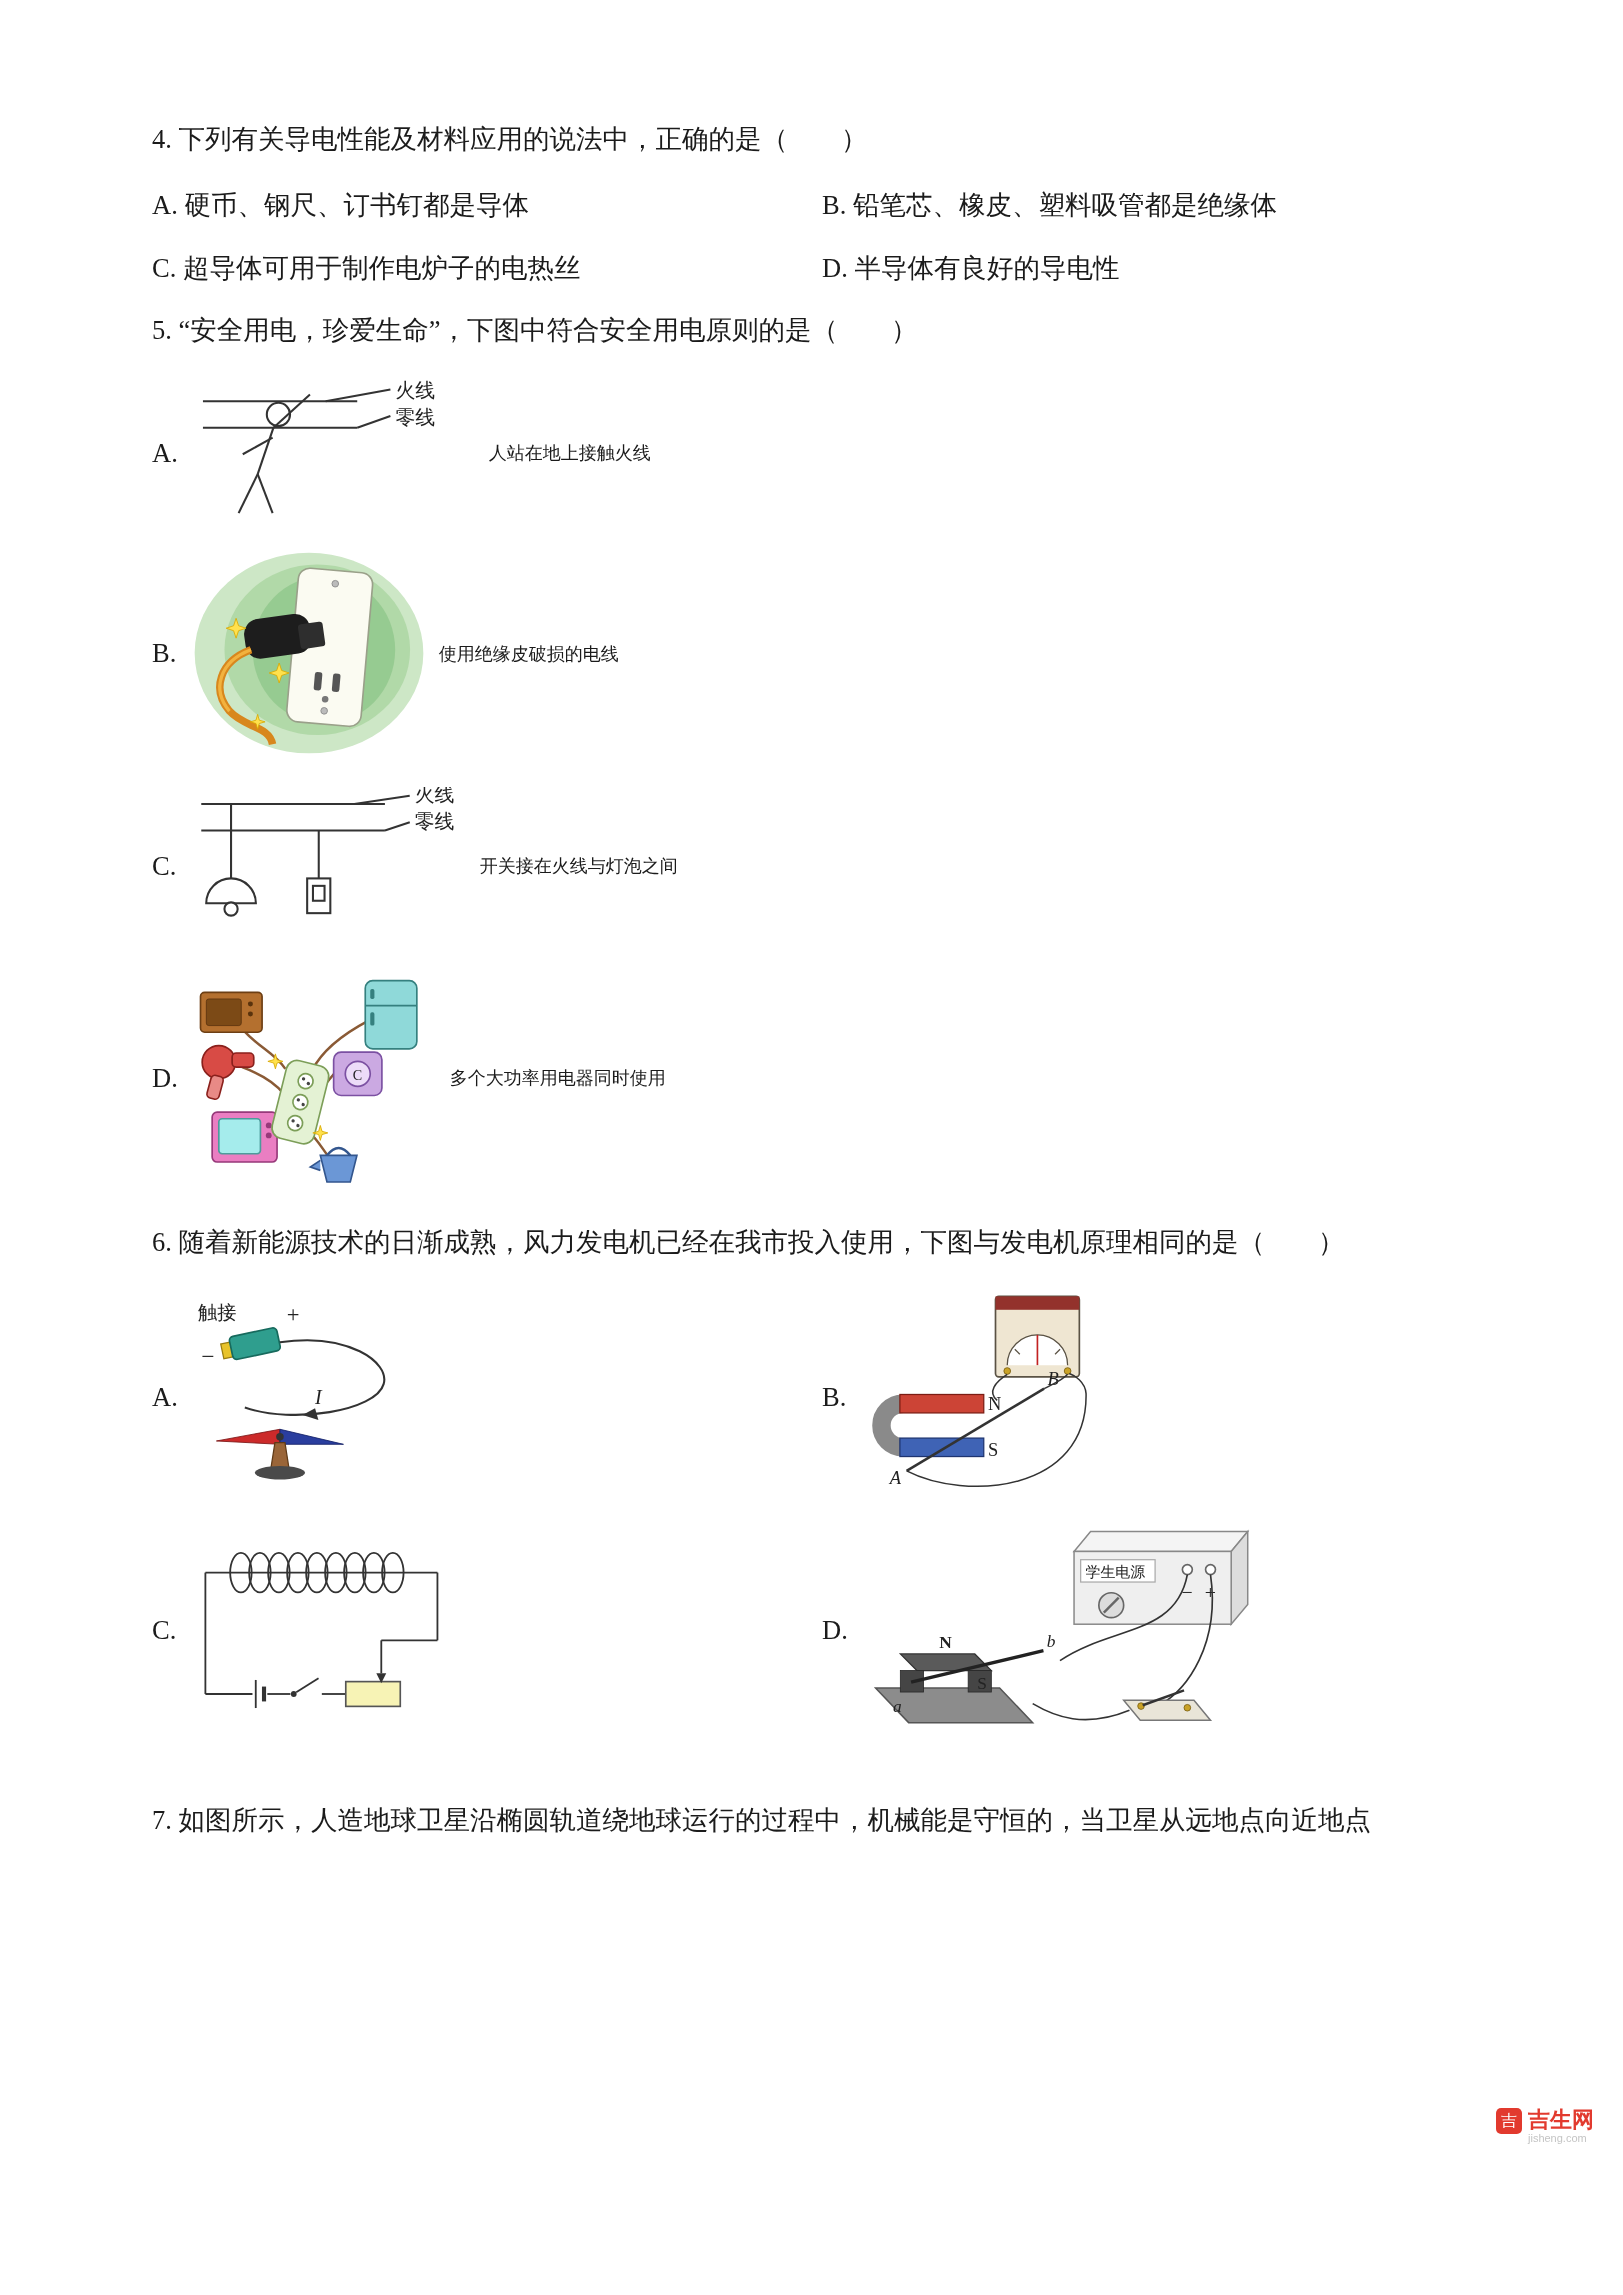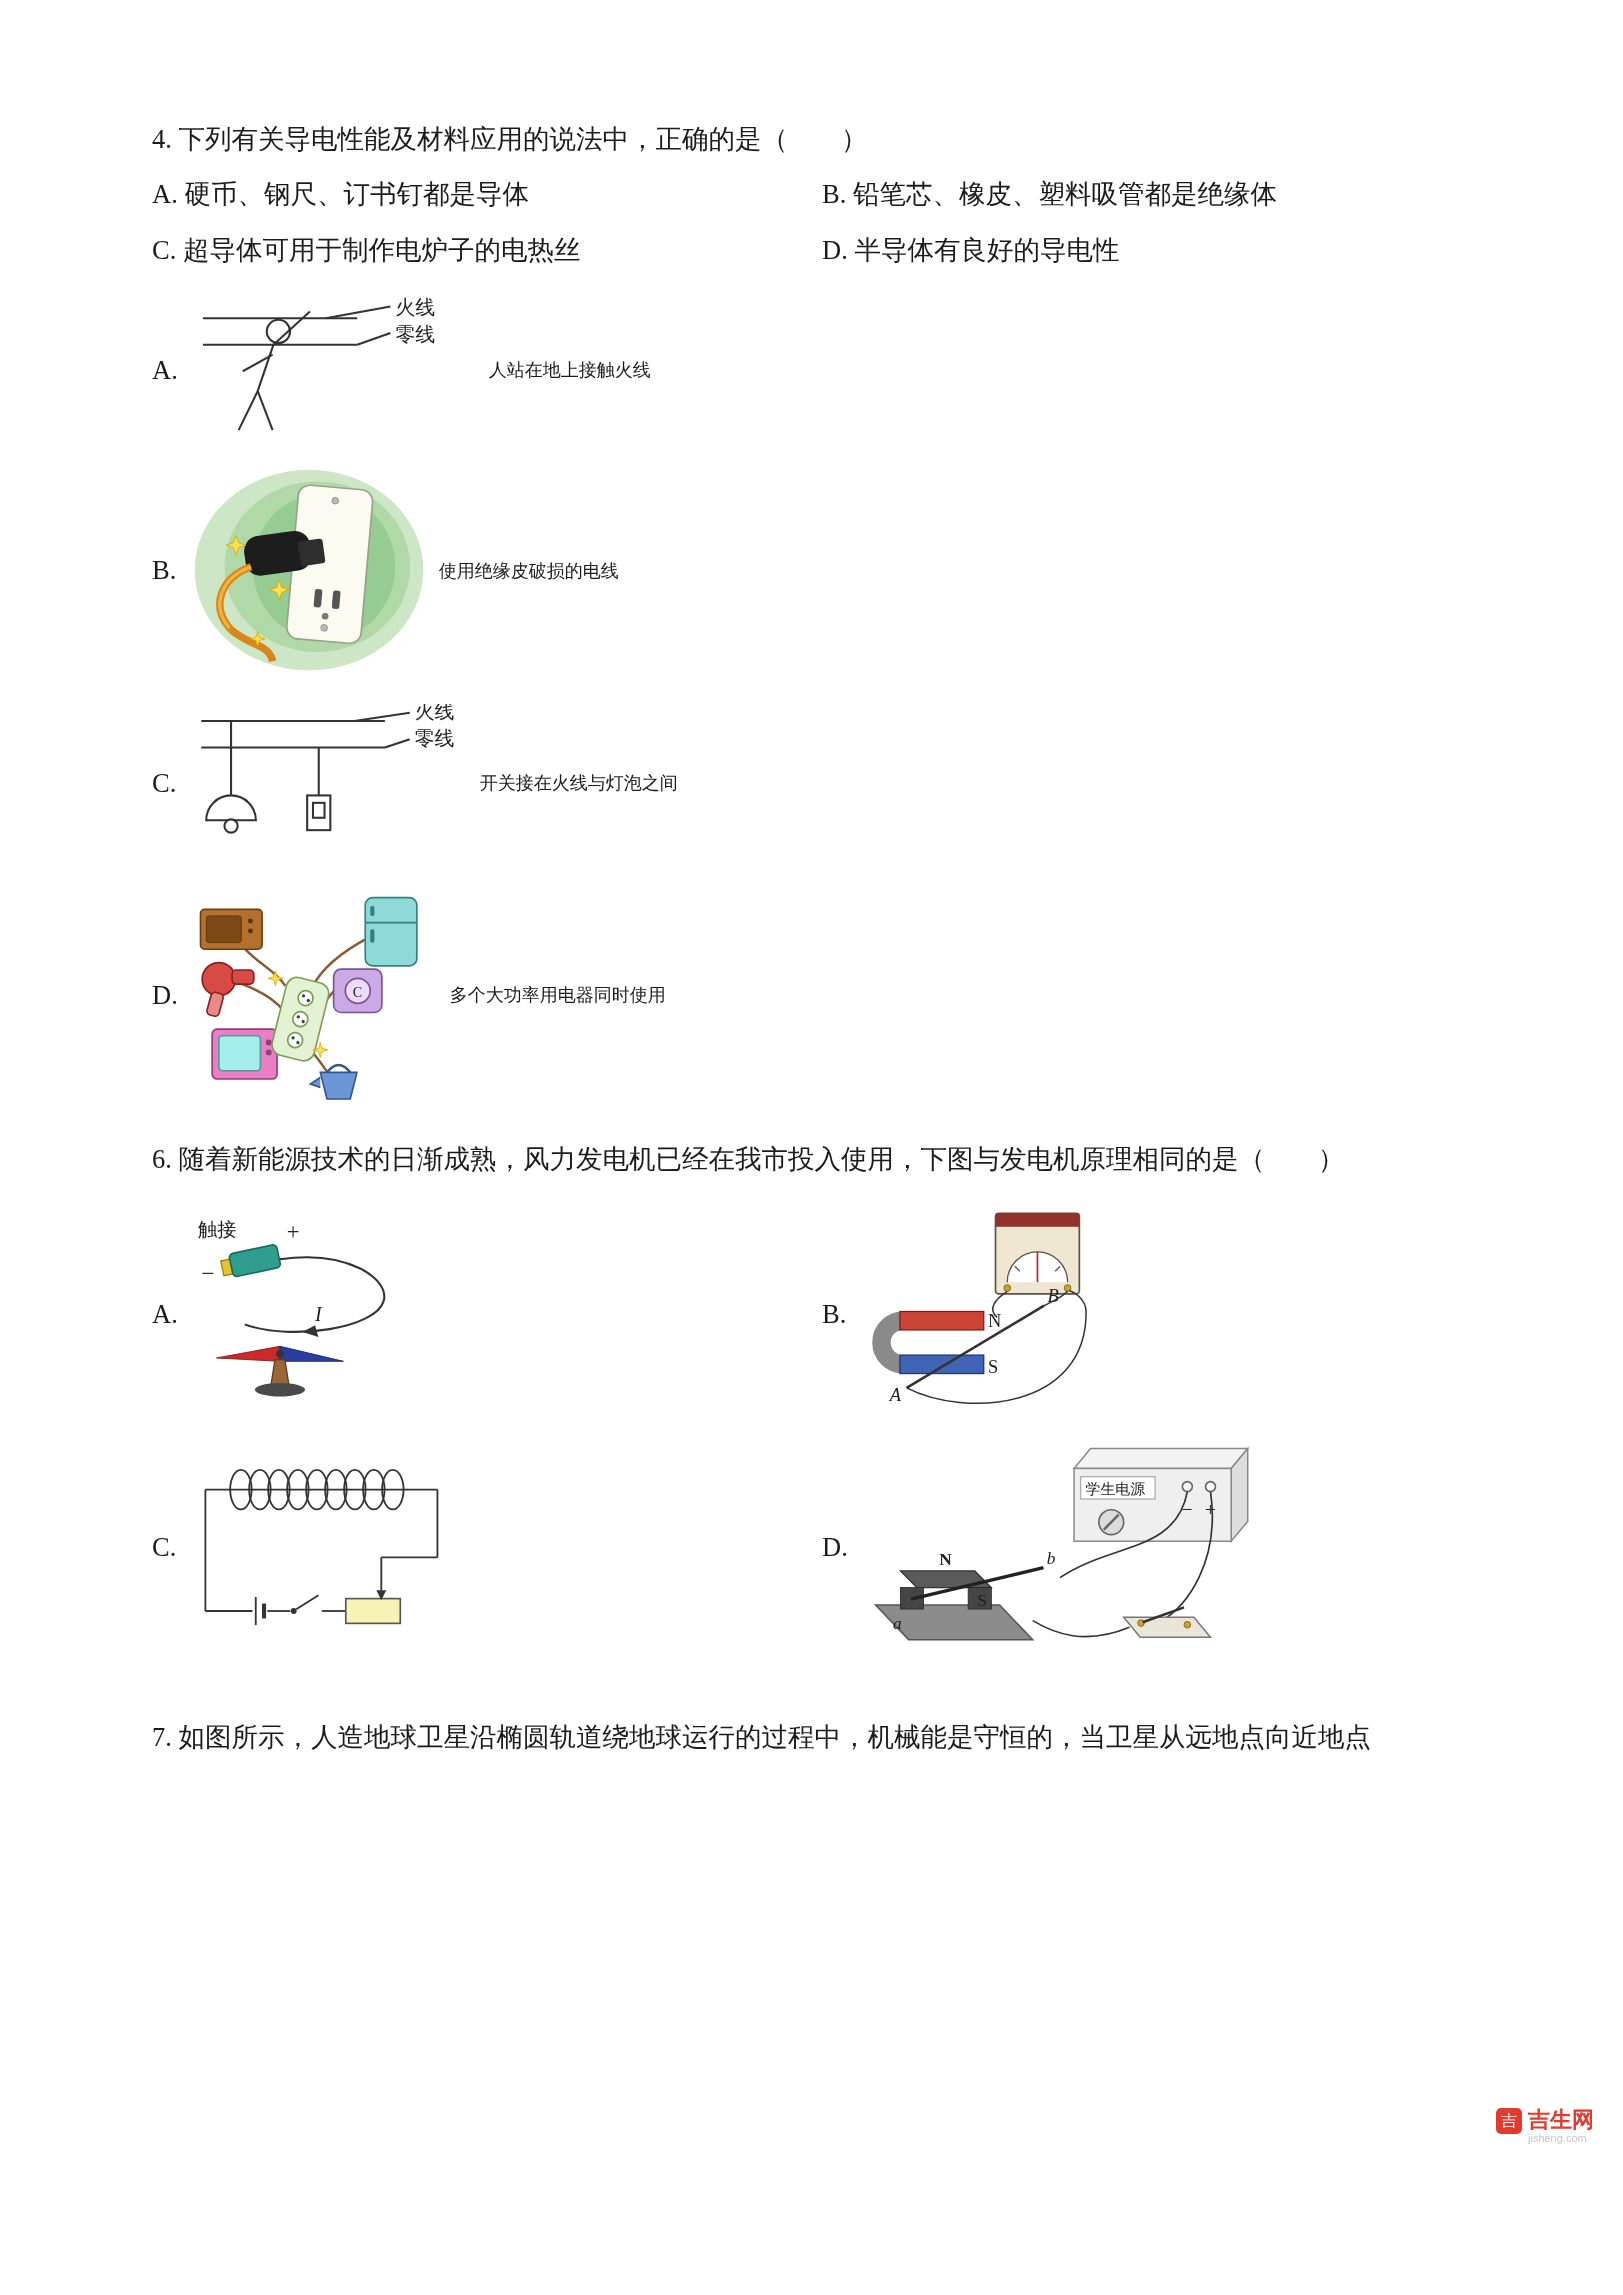--- a/index.html
+++ b/index.html
@@ -3,21 +3,21 @@
 <meta charset="utf-8">
 <style>
   * { margin:0; padding:0; box-sizing:border-box; }
   html,body { background:#ffffff; }
   .page {
     width:1623px; height:2157px; background:#ffffff; position:relative;
     font-family:"Liberation Serif","DejaVu Serif",serif; color:#1b1b1b;
     padding:120px 102px 0 152px; overflow:hidden;
   }
   .stem { font-size:26.5px; line-height:39px; }
-  .opt-grid { display:grid; grid-template-columns:670px 1fr; row-gap:22px; margin-top:18px; }
+  .opt-grid { display:grid; grid-template-columns:670px 1fr; row-gap:29px; margin-top:29px; }
   .opt { font-size:26.5px; line-height:34px; }
   .fig-row { display:flex; align-items:center; }
   .fig-row2 { display:flex; align-items:center; }
   .fig-group { display:flex; align-items:center; }
   .fig-group.first { flex:0 0 670px; }
   .opt-letter { font-size:26.5px; flex:0 0 41px; }
   .fig-caption { font-size:18px; margin-left:13.7px; white-space:nowrap; }
   svg text { font-family:"Liberation Serif","DejaVu Serif",serif; fill:#222; }
   .mt-q5stem { margin-top:26px; }
   .mt-a { margin-top:26px; }
@@ -45,20 +45,21 @@
     <p class="stem">4. 下列有关导电性能及材料应用的说法中，正确的是（　　）</p>
     <div class="opt-grid">
       <p class="opt"><span>A. </span><span>硬币、钢尺、订书钉都是导体</span></p>
       <p class="opt"><span>B. </span><span>铅笔芯、橡皮、塑料吸管都是绝缘体</span></p>
       <p class="opt"><span>C. </span><span>超导体可用于制作电炉子的电热丝</span></p>
       <p class="opt"><span>D. </span><span>半导体有良好的导电性</span></p>
     </div>
   </section>
 
   <section>
+    <p class="stem mt-q5stem">5. “安全用电，珍爱生命”，下图中符合安全用电原则的是（　　）</p>
 
     <div class="fig-row mt-a">
       <span class="opt-letter">A.</span>
       <svg width="282" height="154" viewBox="0 0 340 185">
         <g stroke="#333" stroke-width="2.5" fill="none">
           <line x1="12" y1="30" x2="198" y2="30"></line>
           <line x1="12" y1="62" x2="198" y2="62"></line>
           <line x1="160" y1="30" x2="238" y2="16"></line>
           <line x1="198" y1="62" x2="238" y2="48"></line>
         </g>

